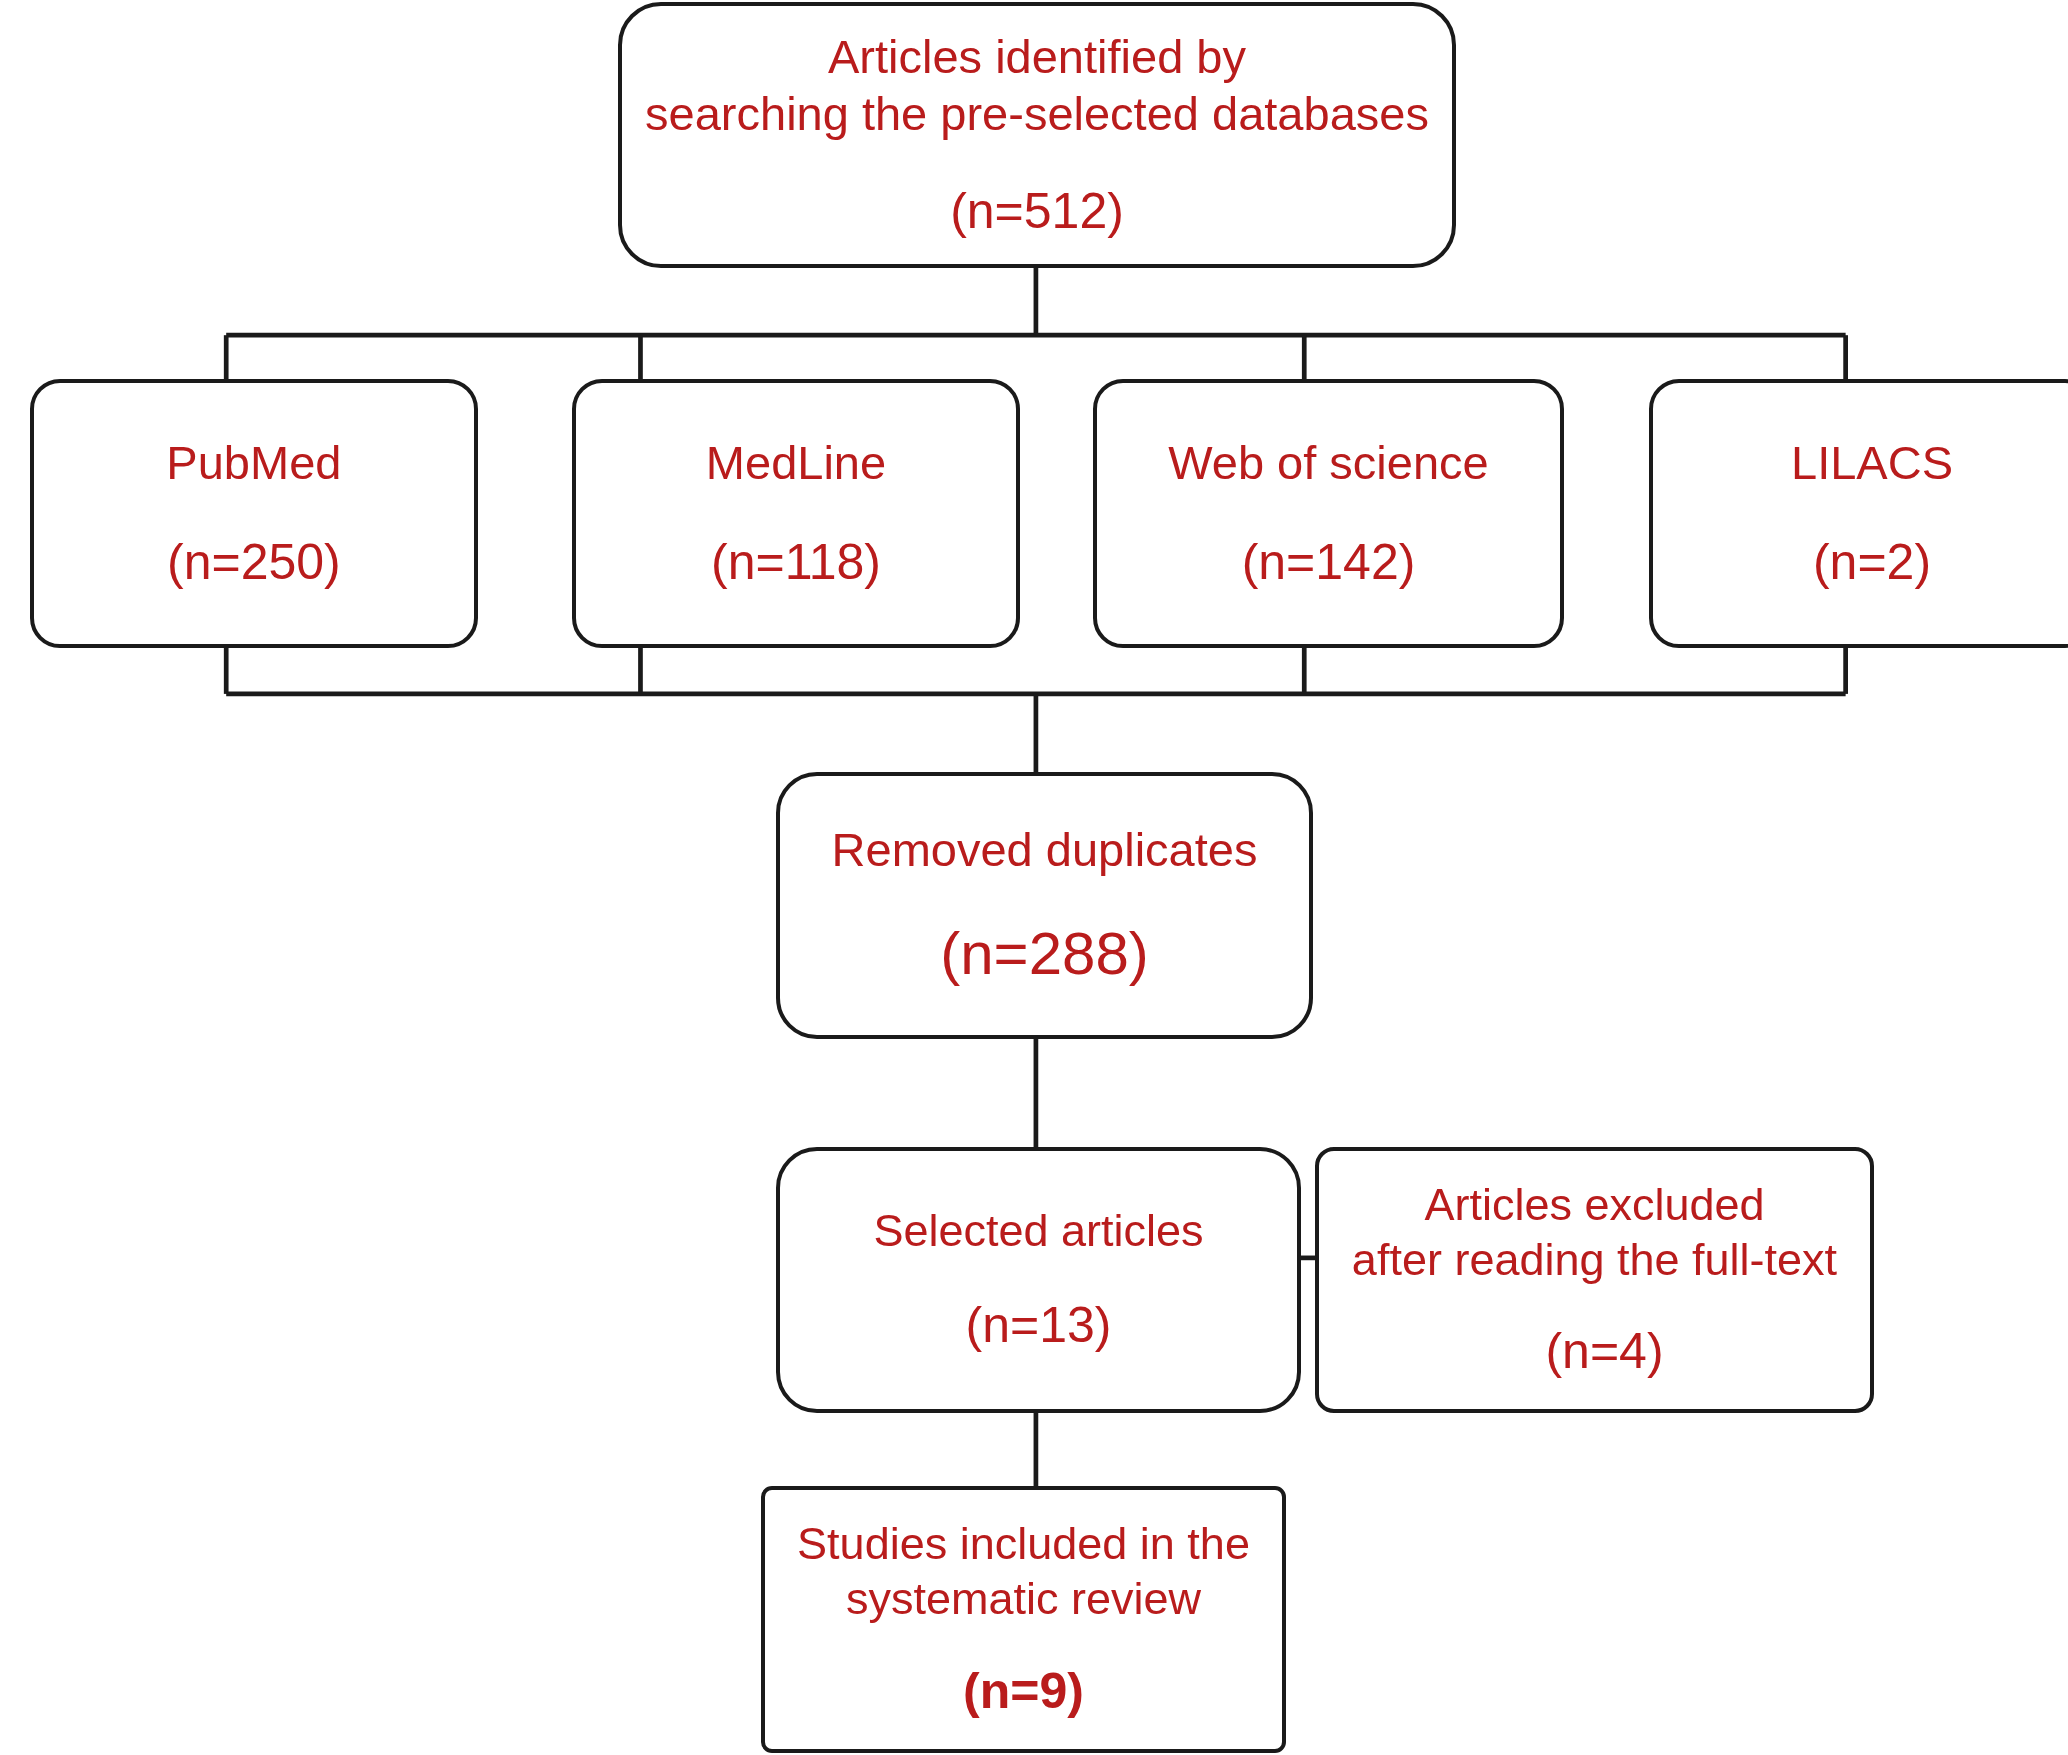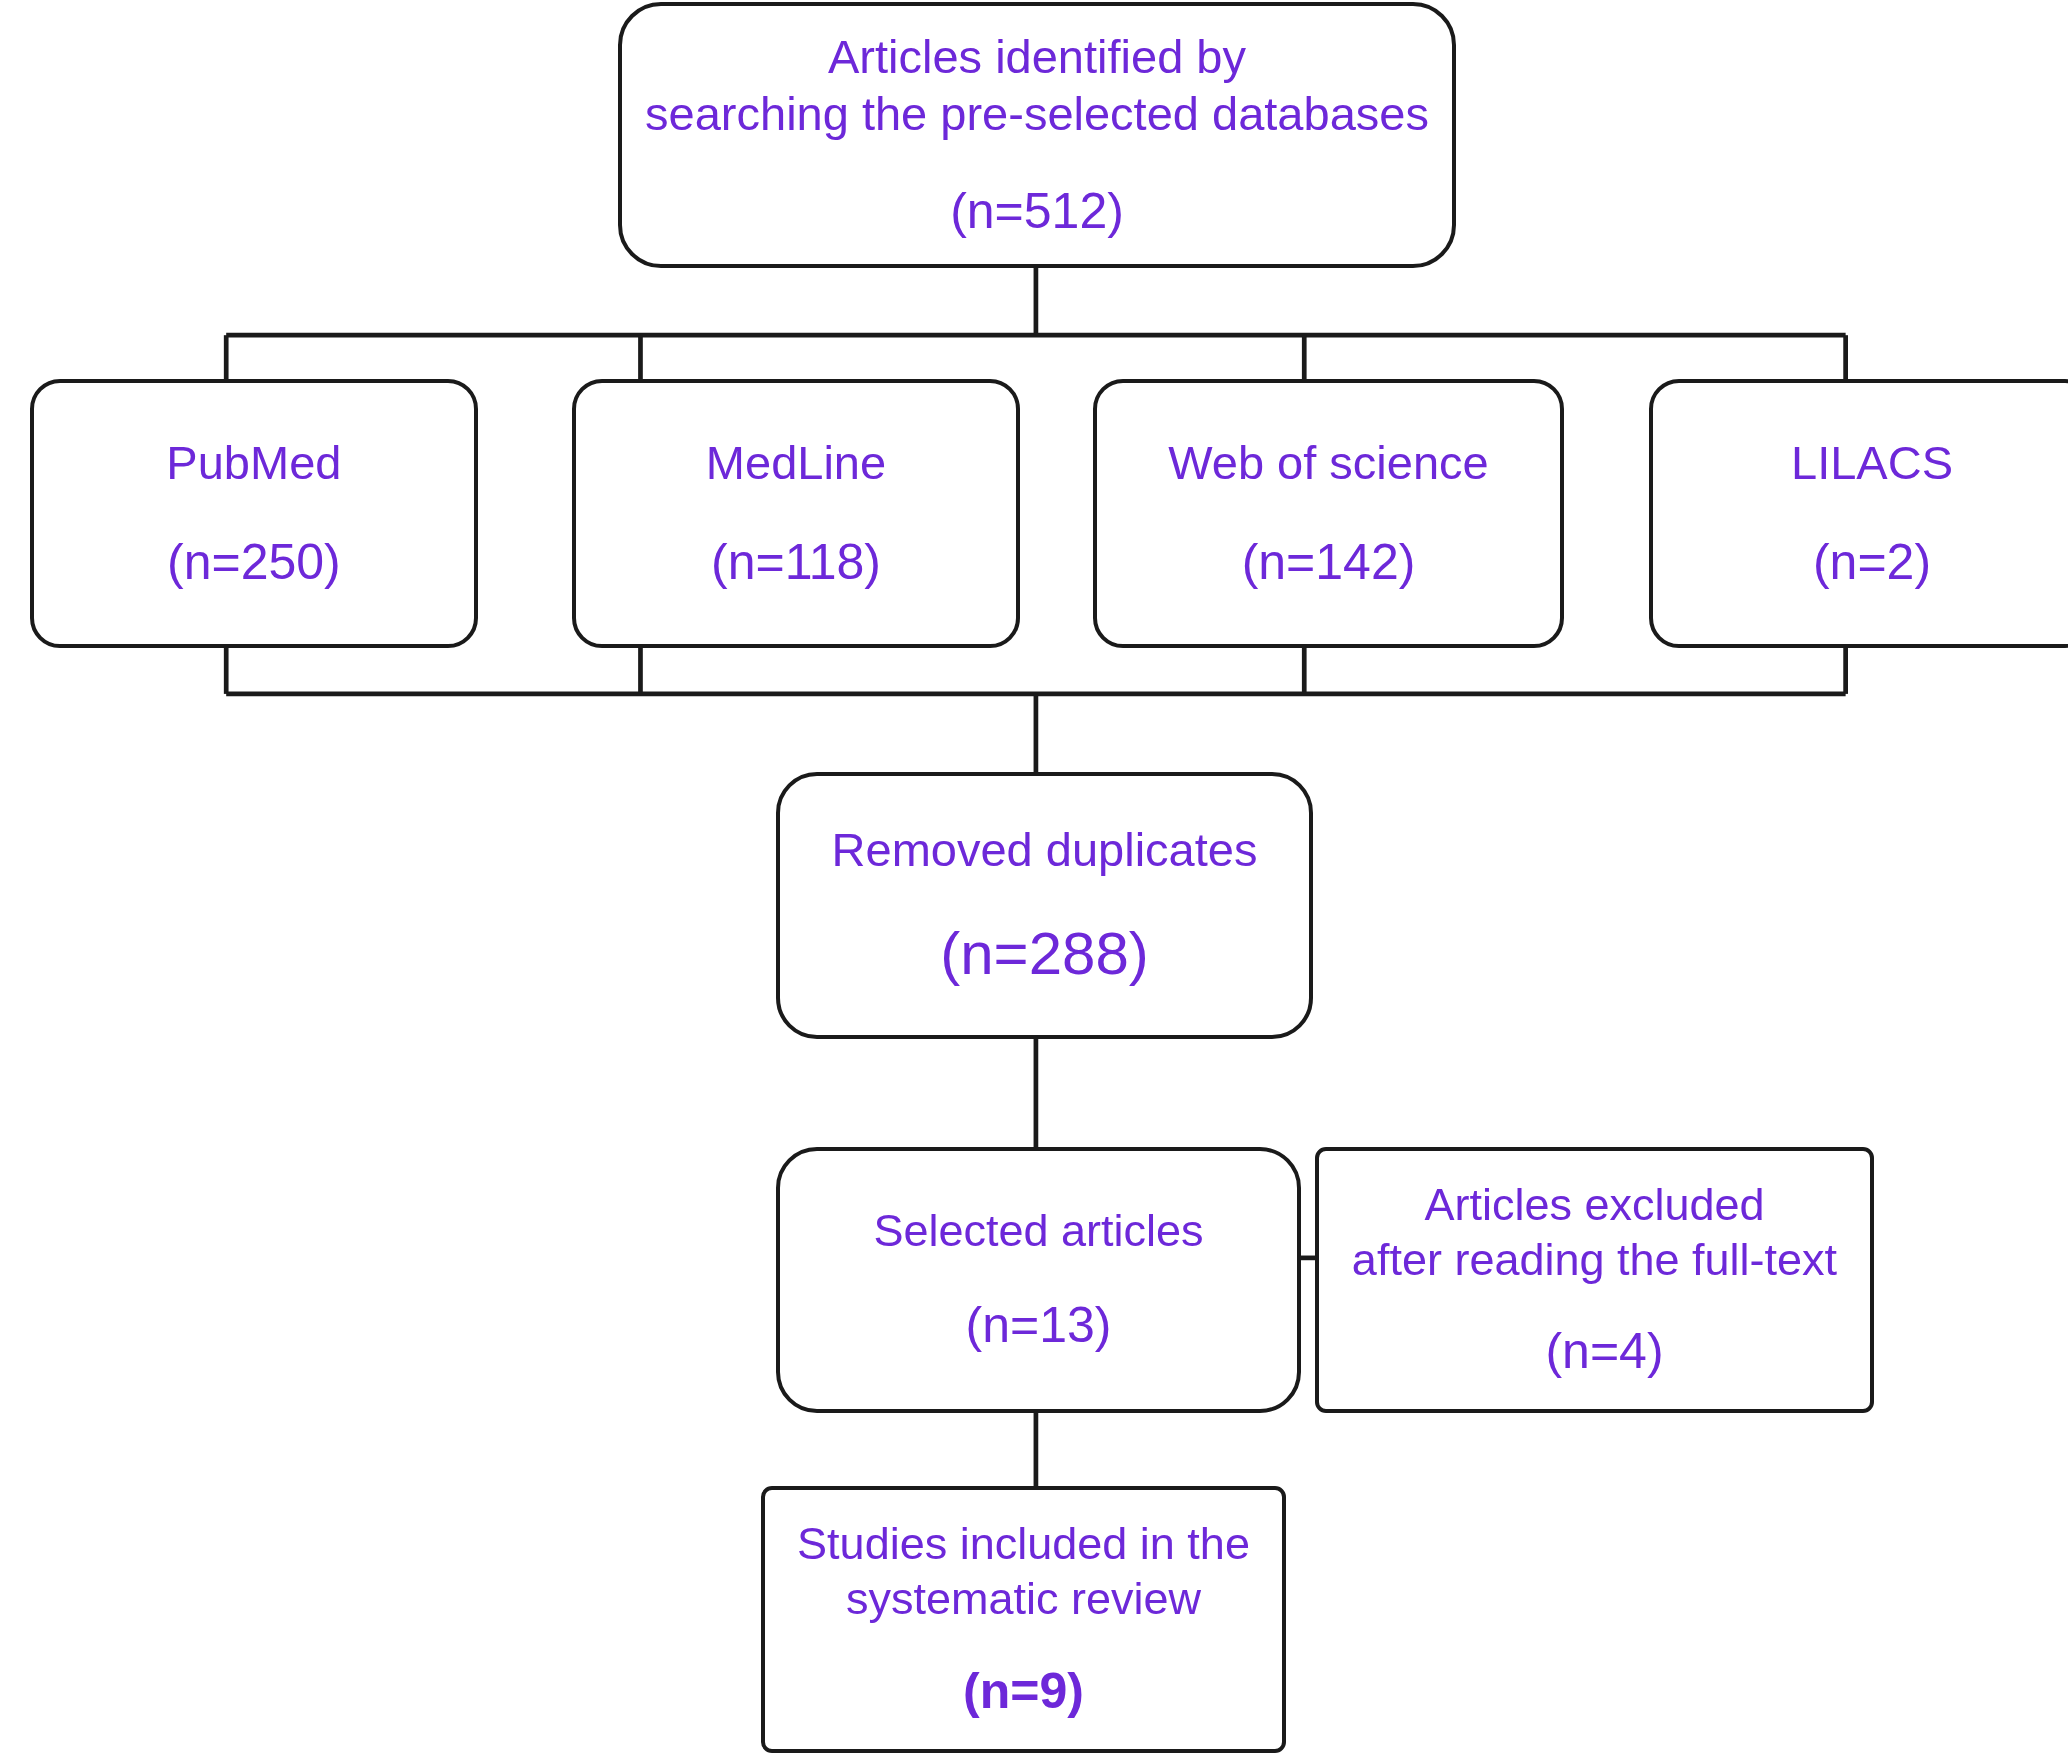--- a/index.html
+++ b/index.html
@@ -29,21 +29,21 @@
     position: absolute;
     box-sizing: border-box;
     border: 4.7px solid #1a1a1a;
     border-radius: 40px;
     background: #ffffff;
     display: flex;
     flex-direction: column;
     align-items: center;
     justify-content: center;
     text-align: left;
-    color: #6d28d9;
+    color: #b91c1c;
     z-index: 2;
   }
   .node-line {
     display: block;
     white-space: nowrap;
     line-height: 1.22;
   }
   
   #box-identified {
     left: 618px;
@@ -91,21 +91,21 @@
   }
   #box-selected .node-line { font-size: 45px; }
   #box-selected .count-line { font-size: 50px; margin-top: 36px; }
 
   
   #box-excluded {
     left: 1315px;
     top: 1147px;
     width: 559px;
     height: 266px;
-    border-radius: 11px;
+    border-radius: 19px;
   }
   #box-excluded .node-line { font-size: 45px; }
   #box-excluded .count-line { font-size: 50px; margin-top: 34px; margin-left: 20px; }
 
   
   #box-included {
     left: 761px;
     top: 1486px;
     width: 525px;
     height: 267px;

